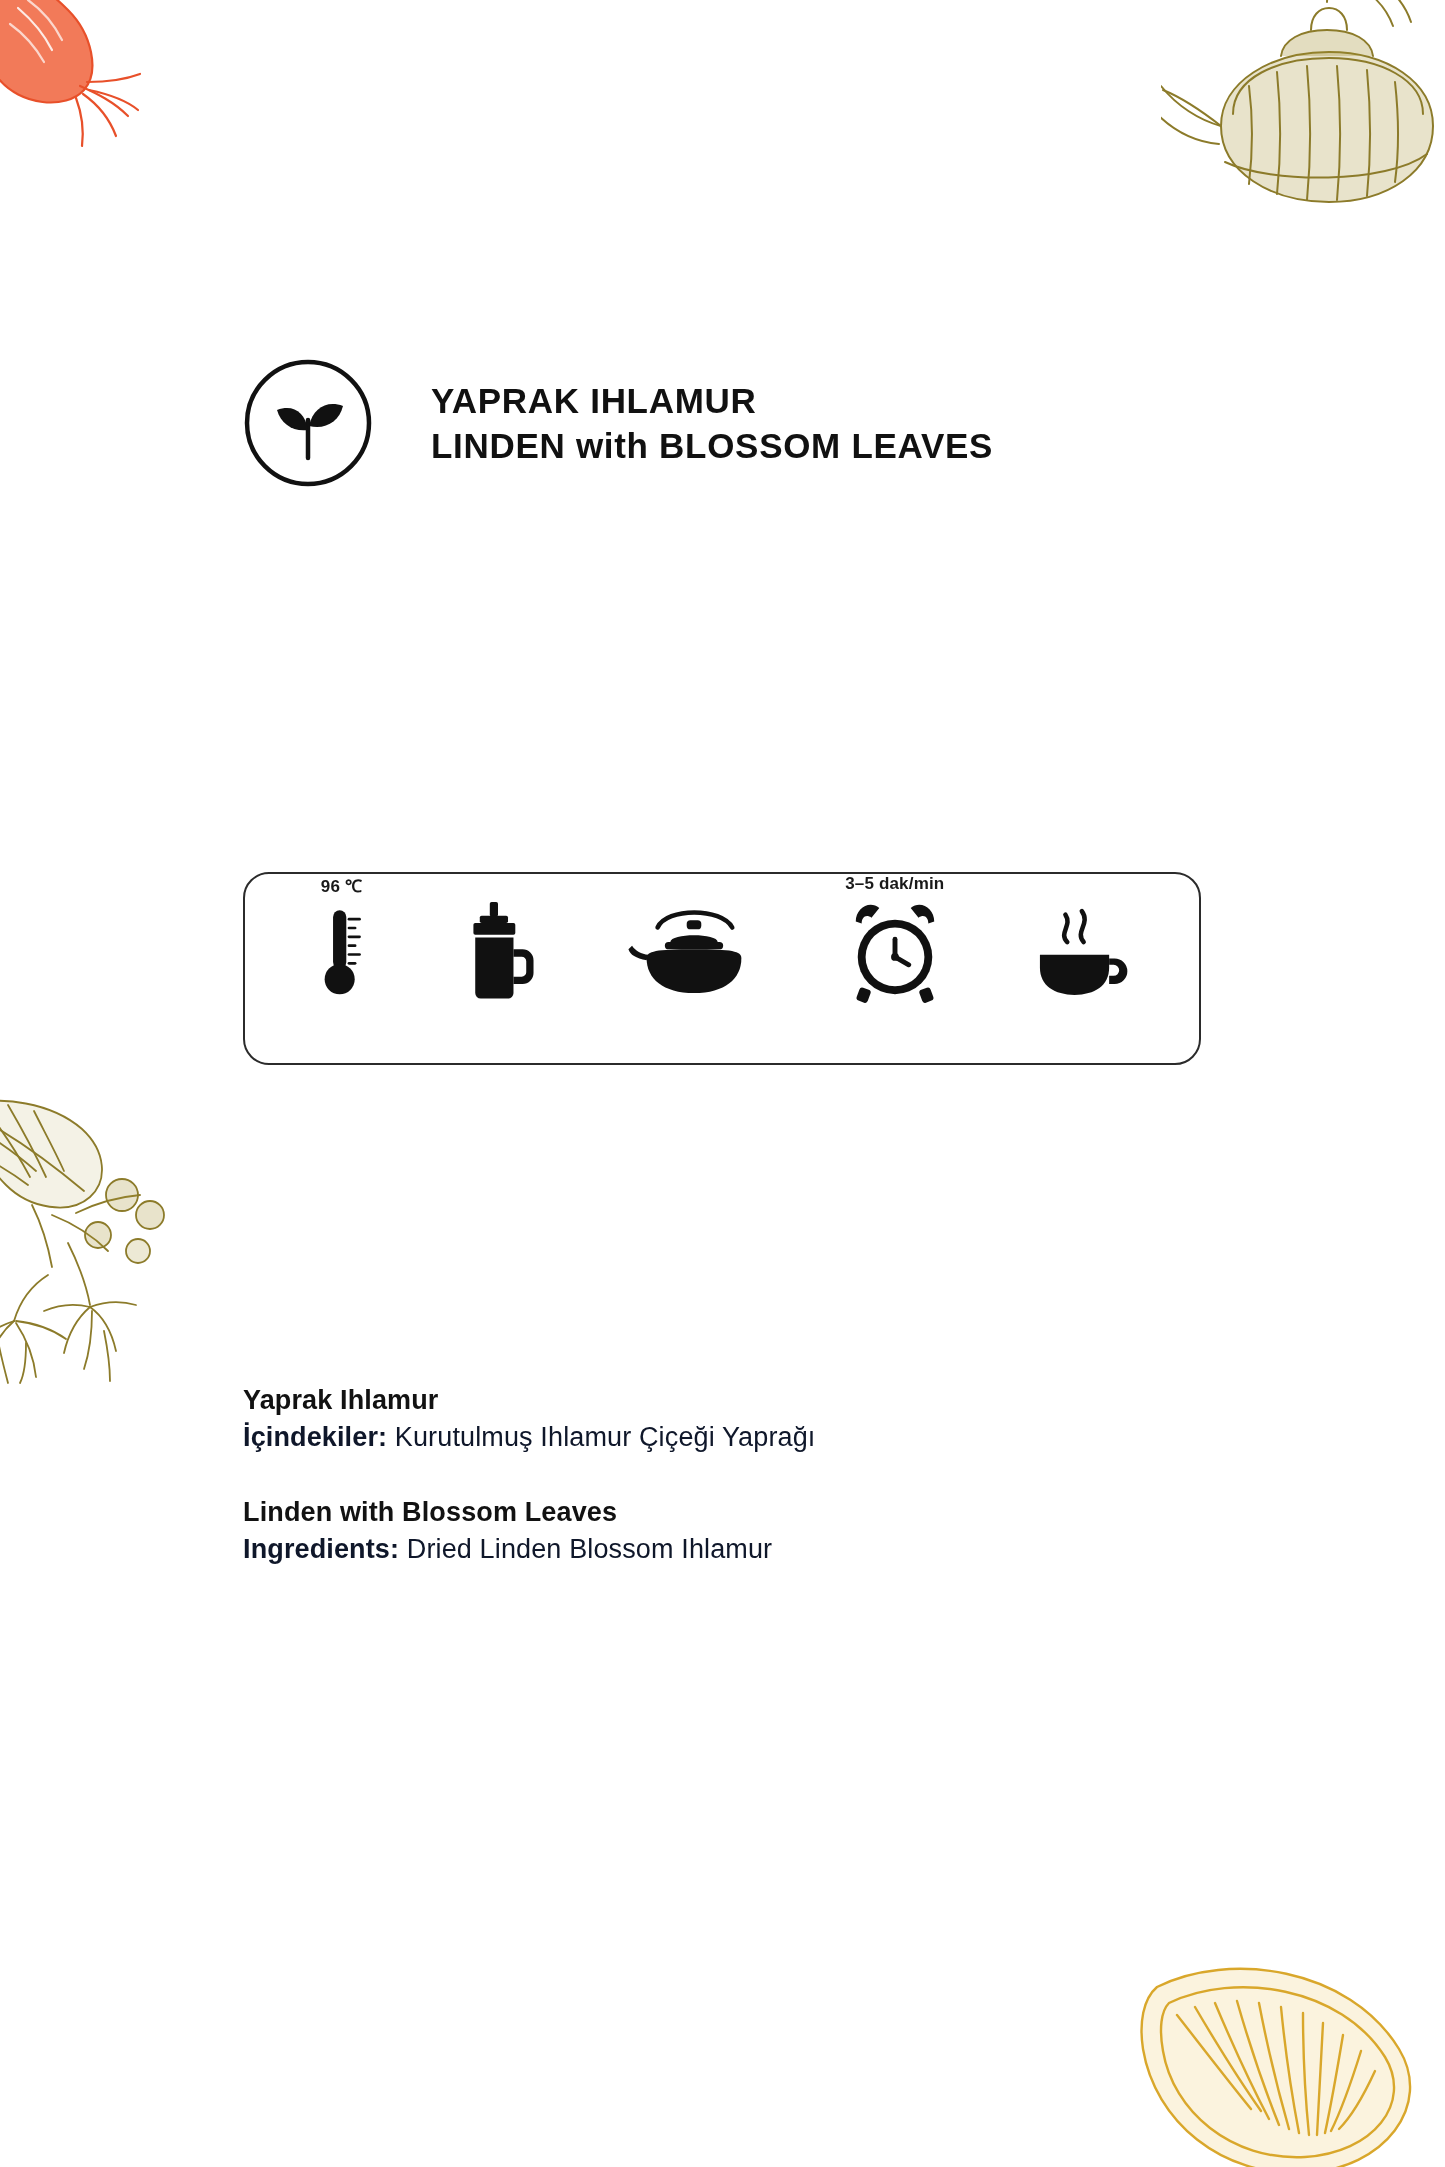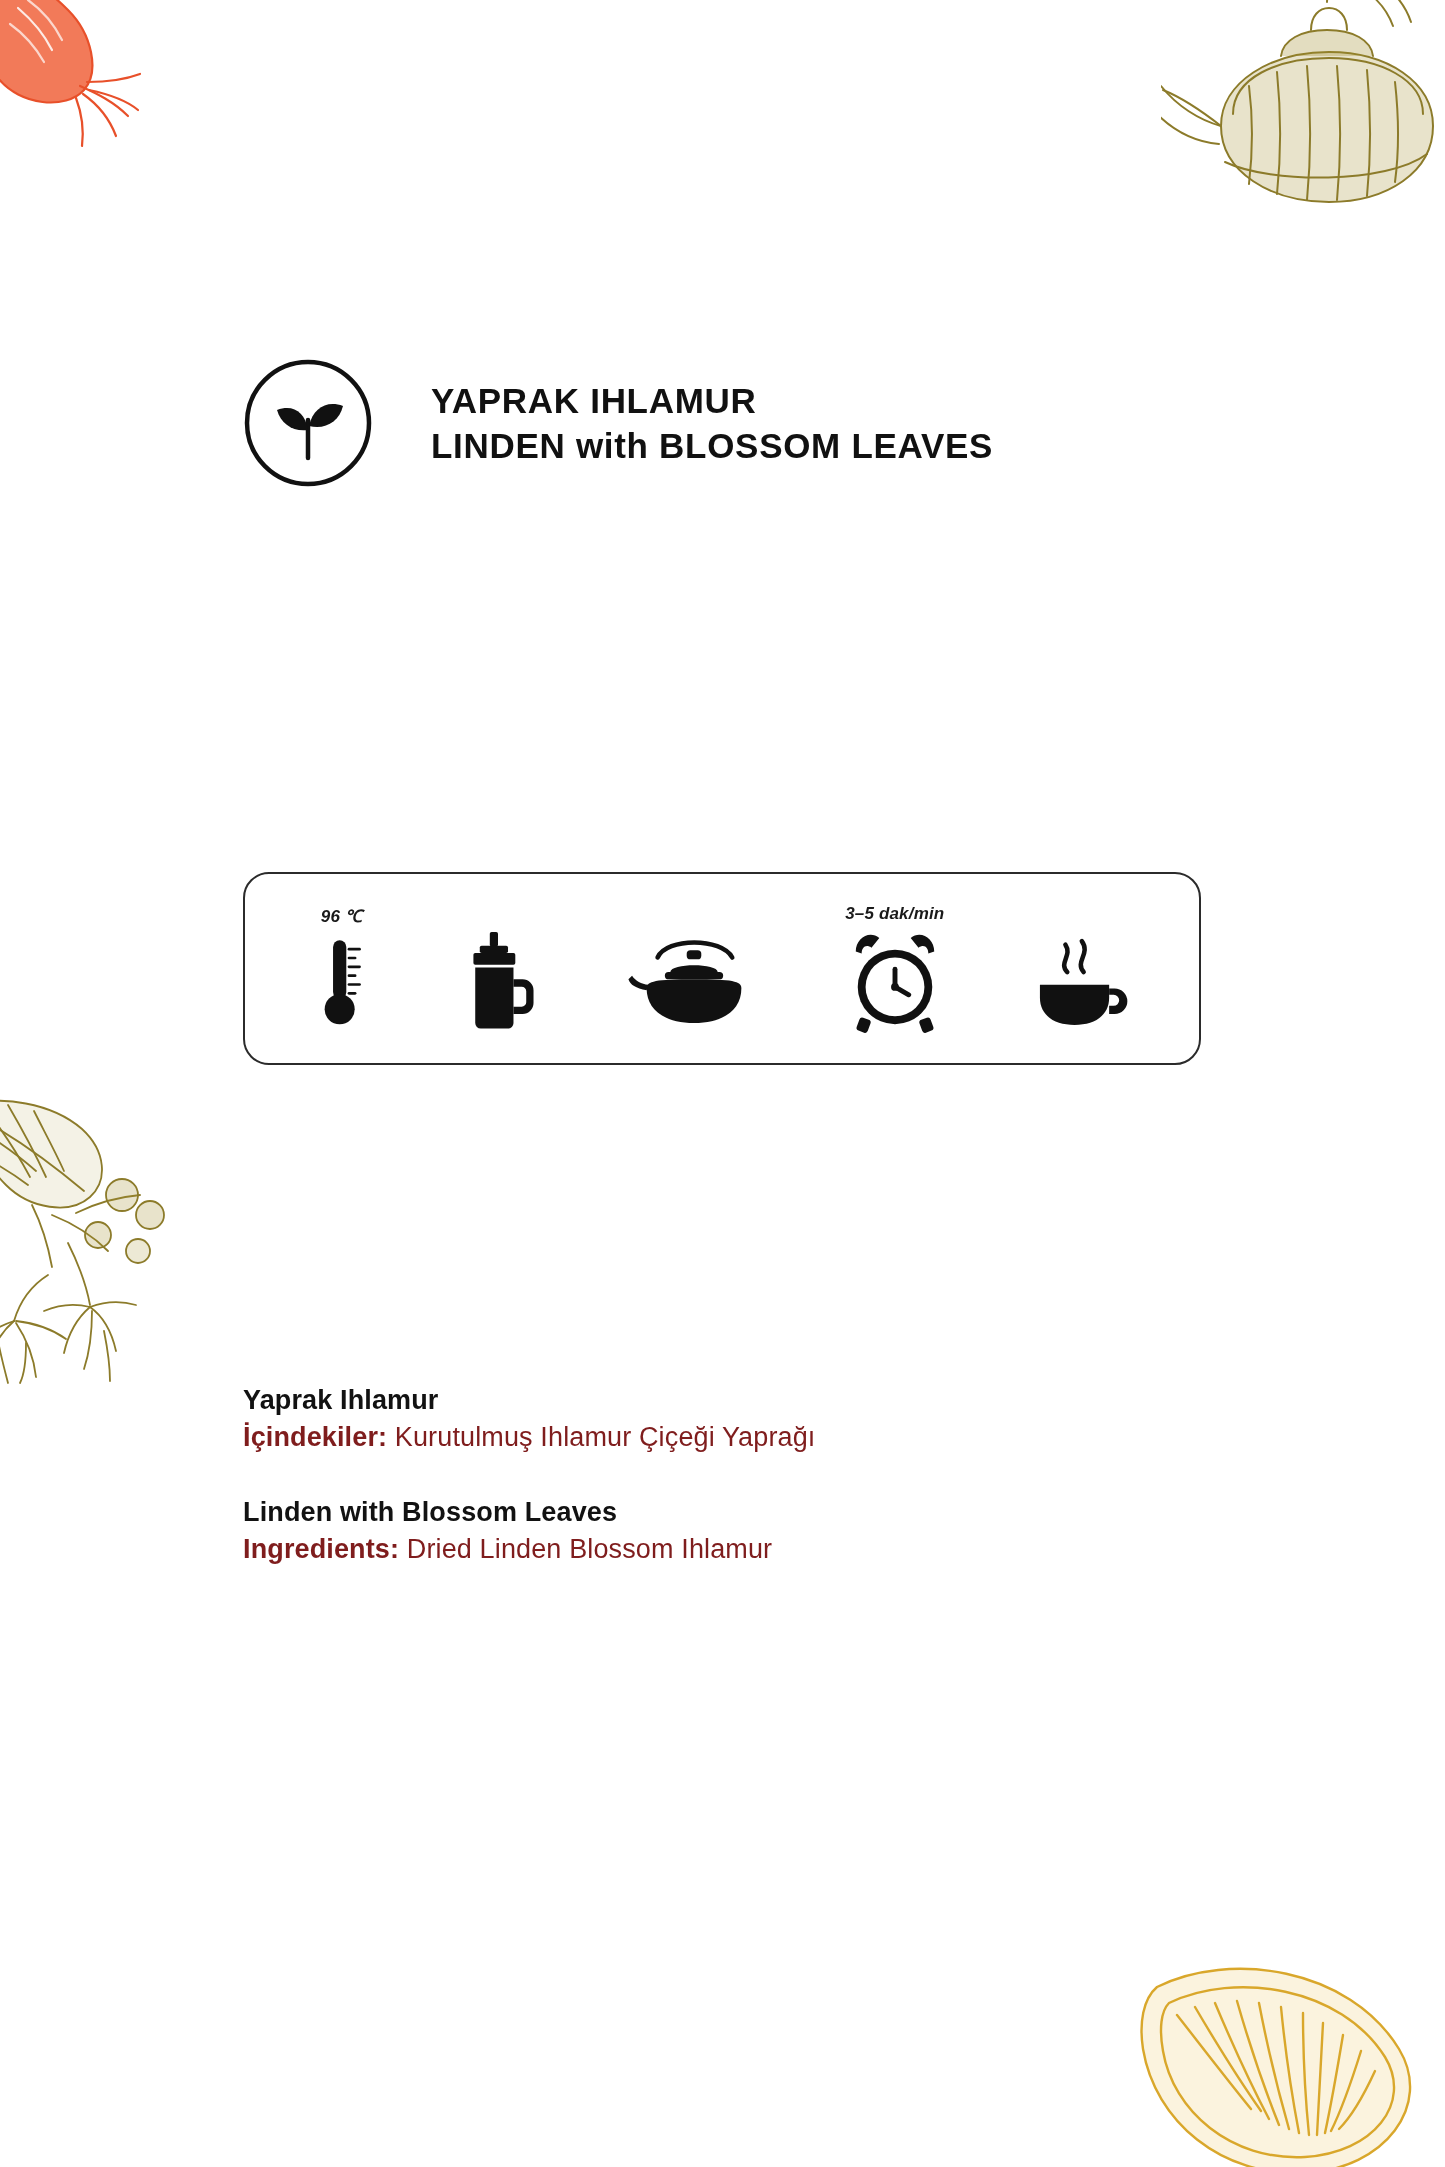--- a/index.html
+++ b/index.html
@@ -58,24 +58,23 @@
   .brew-bar {
     position: absolute;
     left: 243px;
     top: 872px;
     width: 958px;
     height: 193px;
     box-sizing: border-box;
     border: 2px solid #2b2b2b;
     border-radius: 26px;
     display: flex;
-    align-items: center;
+    align-items: flex-start;
     justify-content: space-around;
     padding: 0 26px;
-    font-style: italic;
   }
   .brew-item {
     position: relative;
     display: flex;
     flex-direction: column;
     align-items: center;
     justify-content: flex-end;
     height: 130px;
   }
   .brew-caption {
@@ -102,21 +101,21 @@
   .ing-name {
     font-size: 27px;
     font-weight: 700;
     color: #121212;
     margin: 0 0 6px 0;
     letter-spacing: 0.005em;
   }
   .ing-line {
     font-size: 27px;
     font-weight: 400;
-    color: #7f1d1d;
+    color: #0f172a;
     margin: 0;
     letter-spacing: 0.005em;
   }
   .ing-line b {
     font-weight: 700;
   }
 </style>
 </head>
 <body>
 

